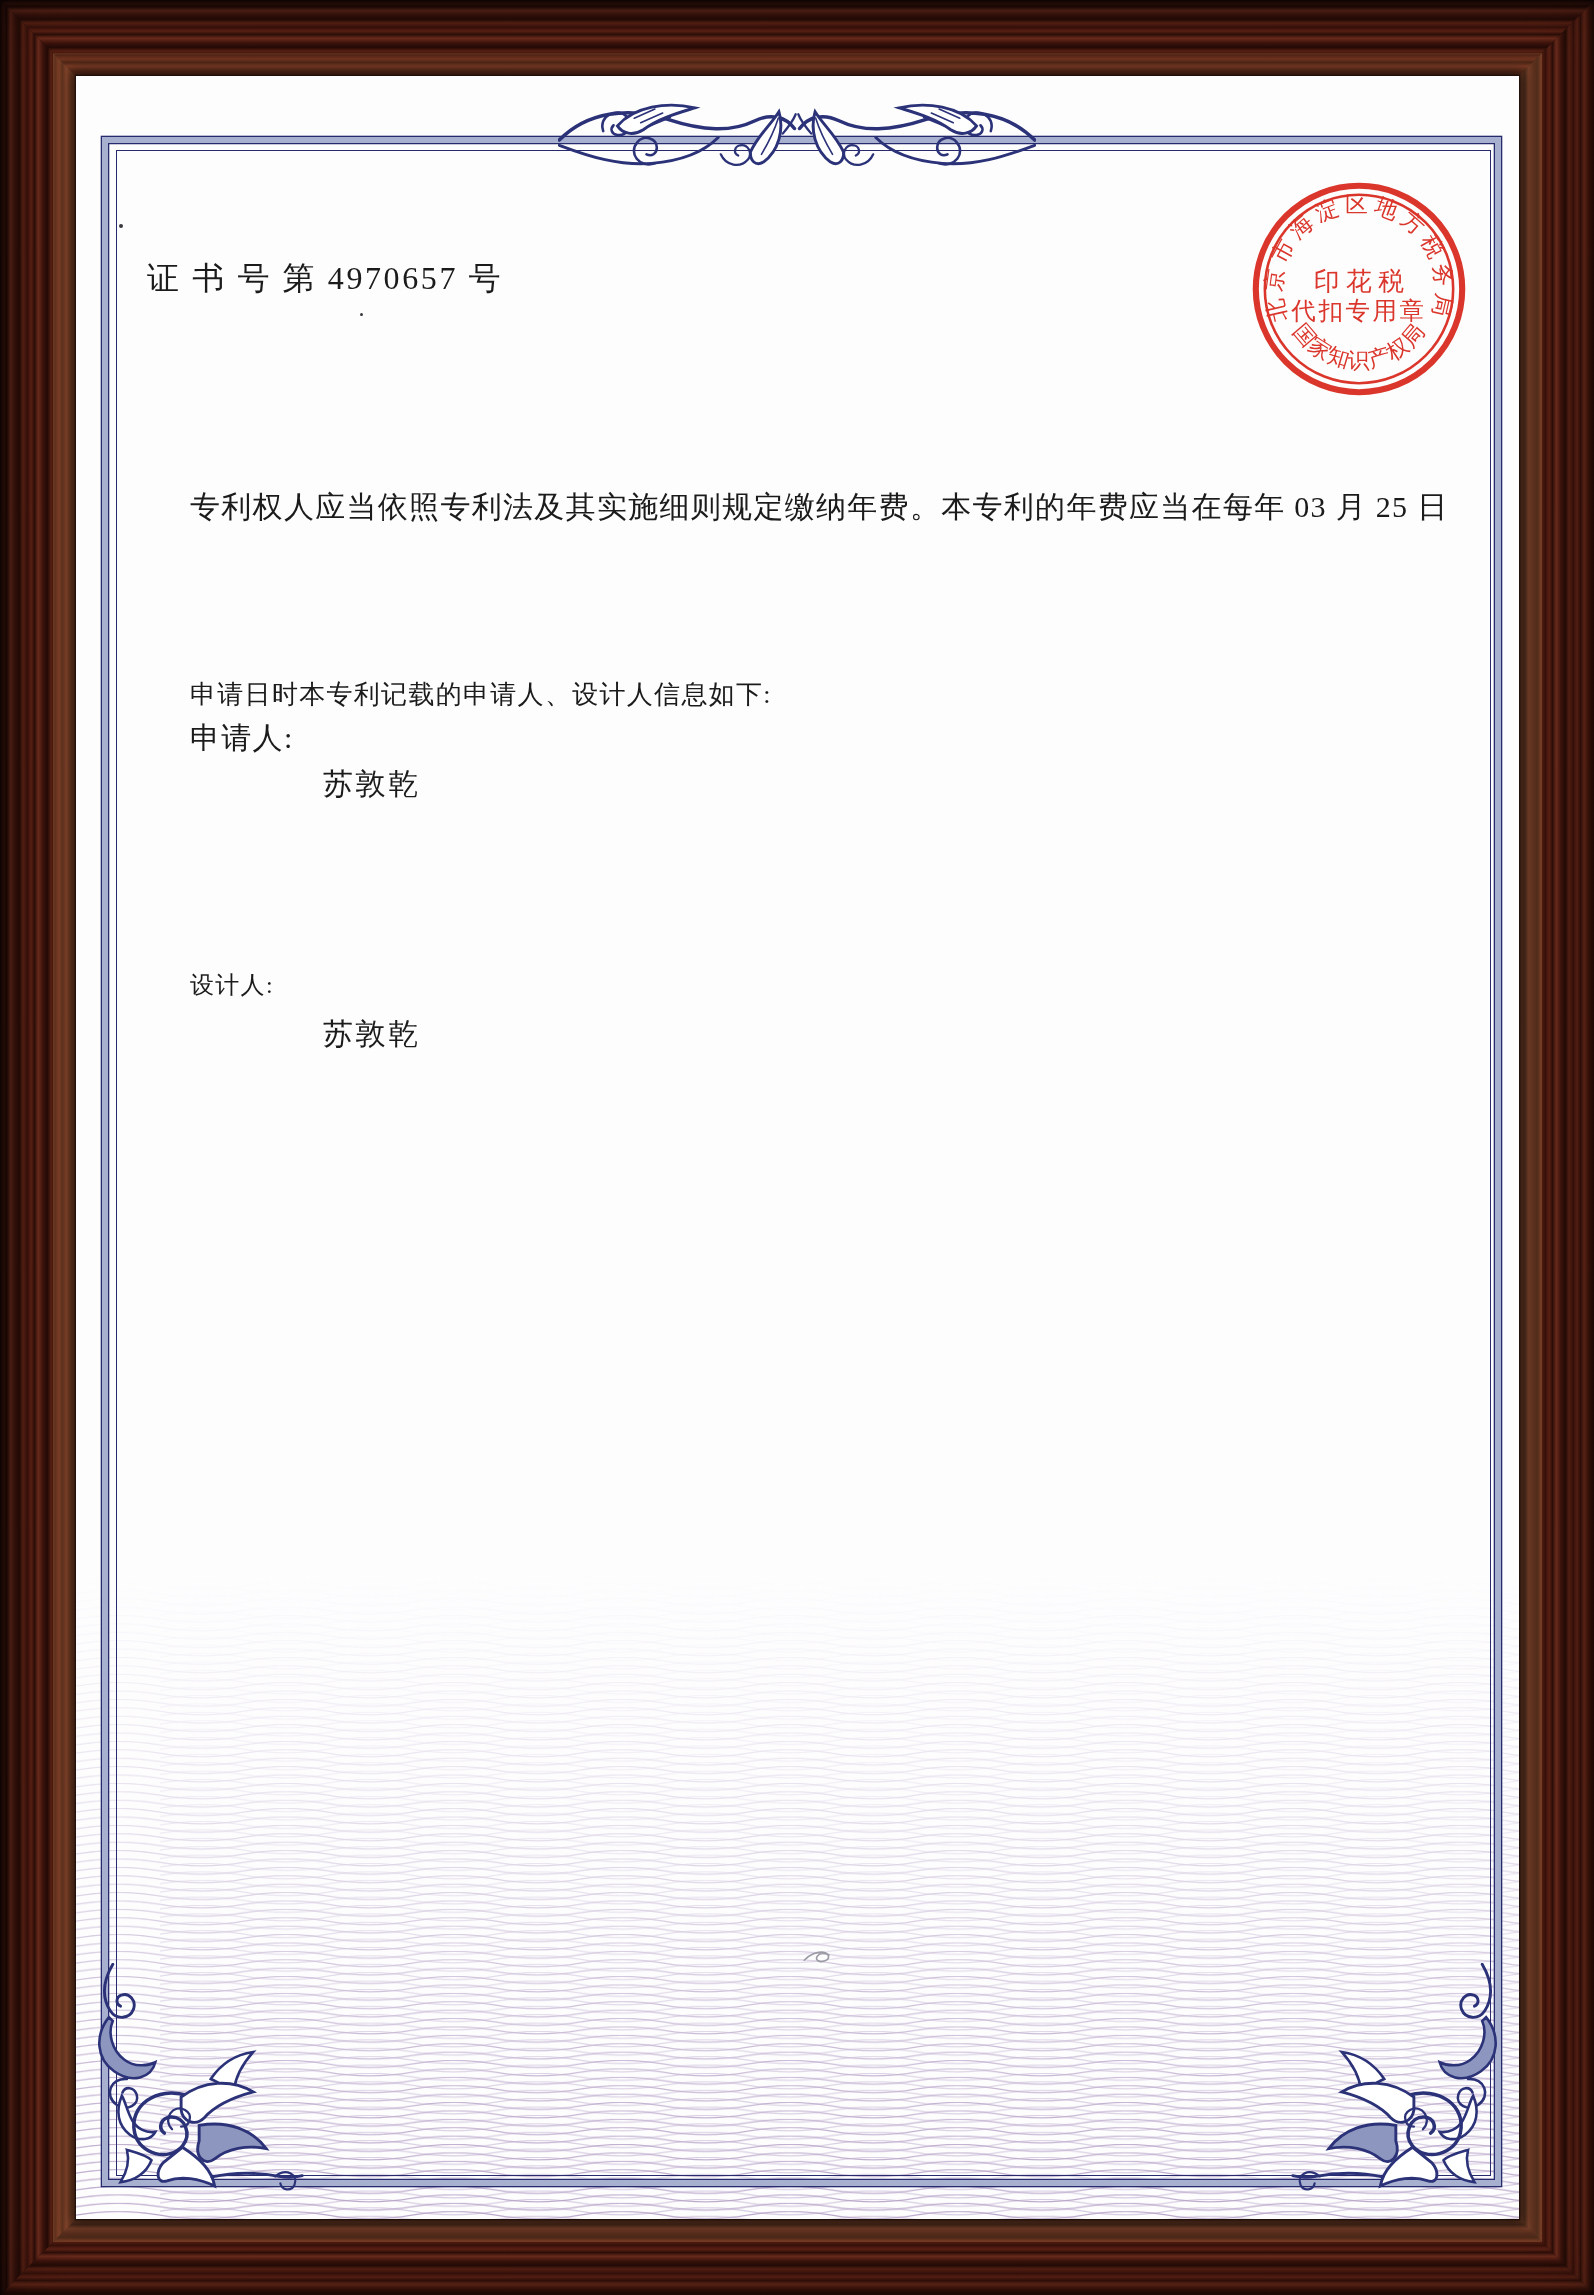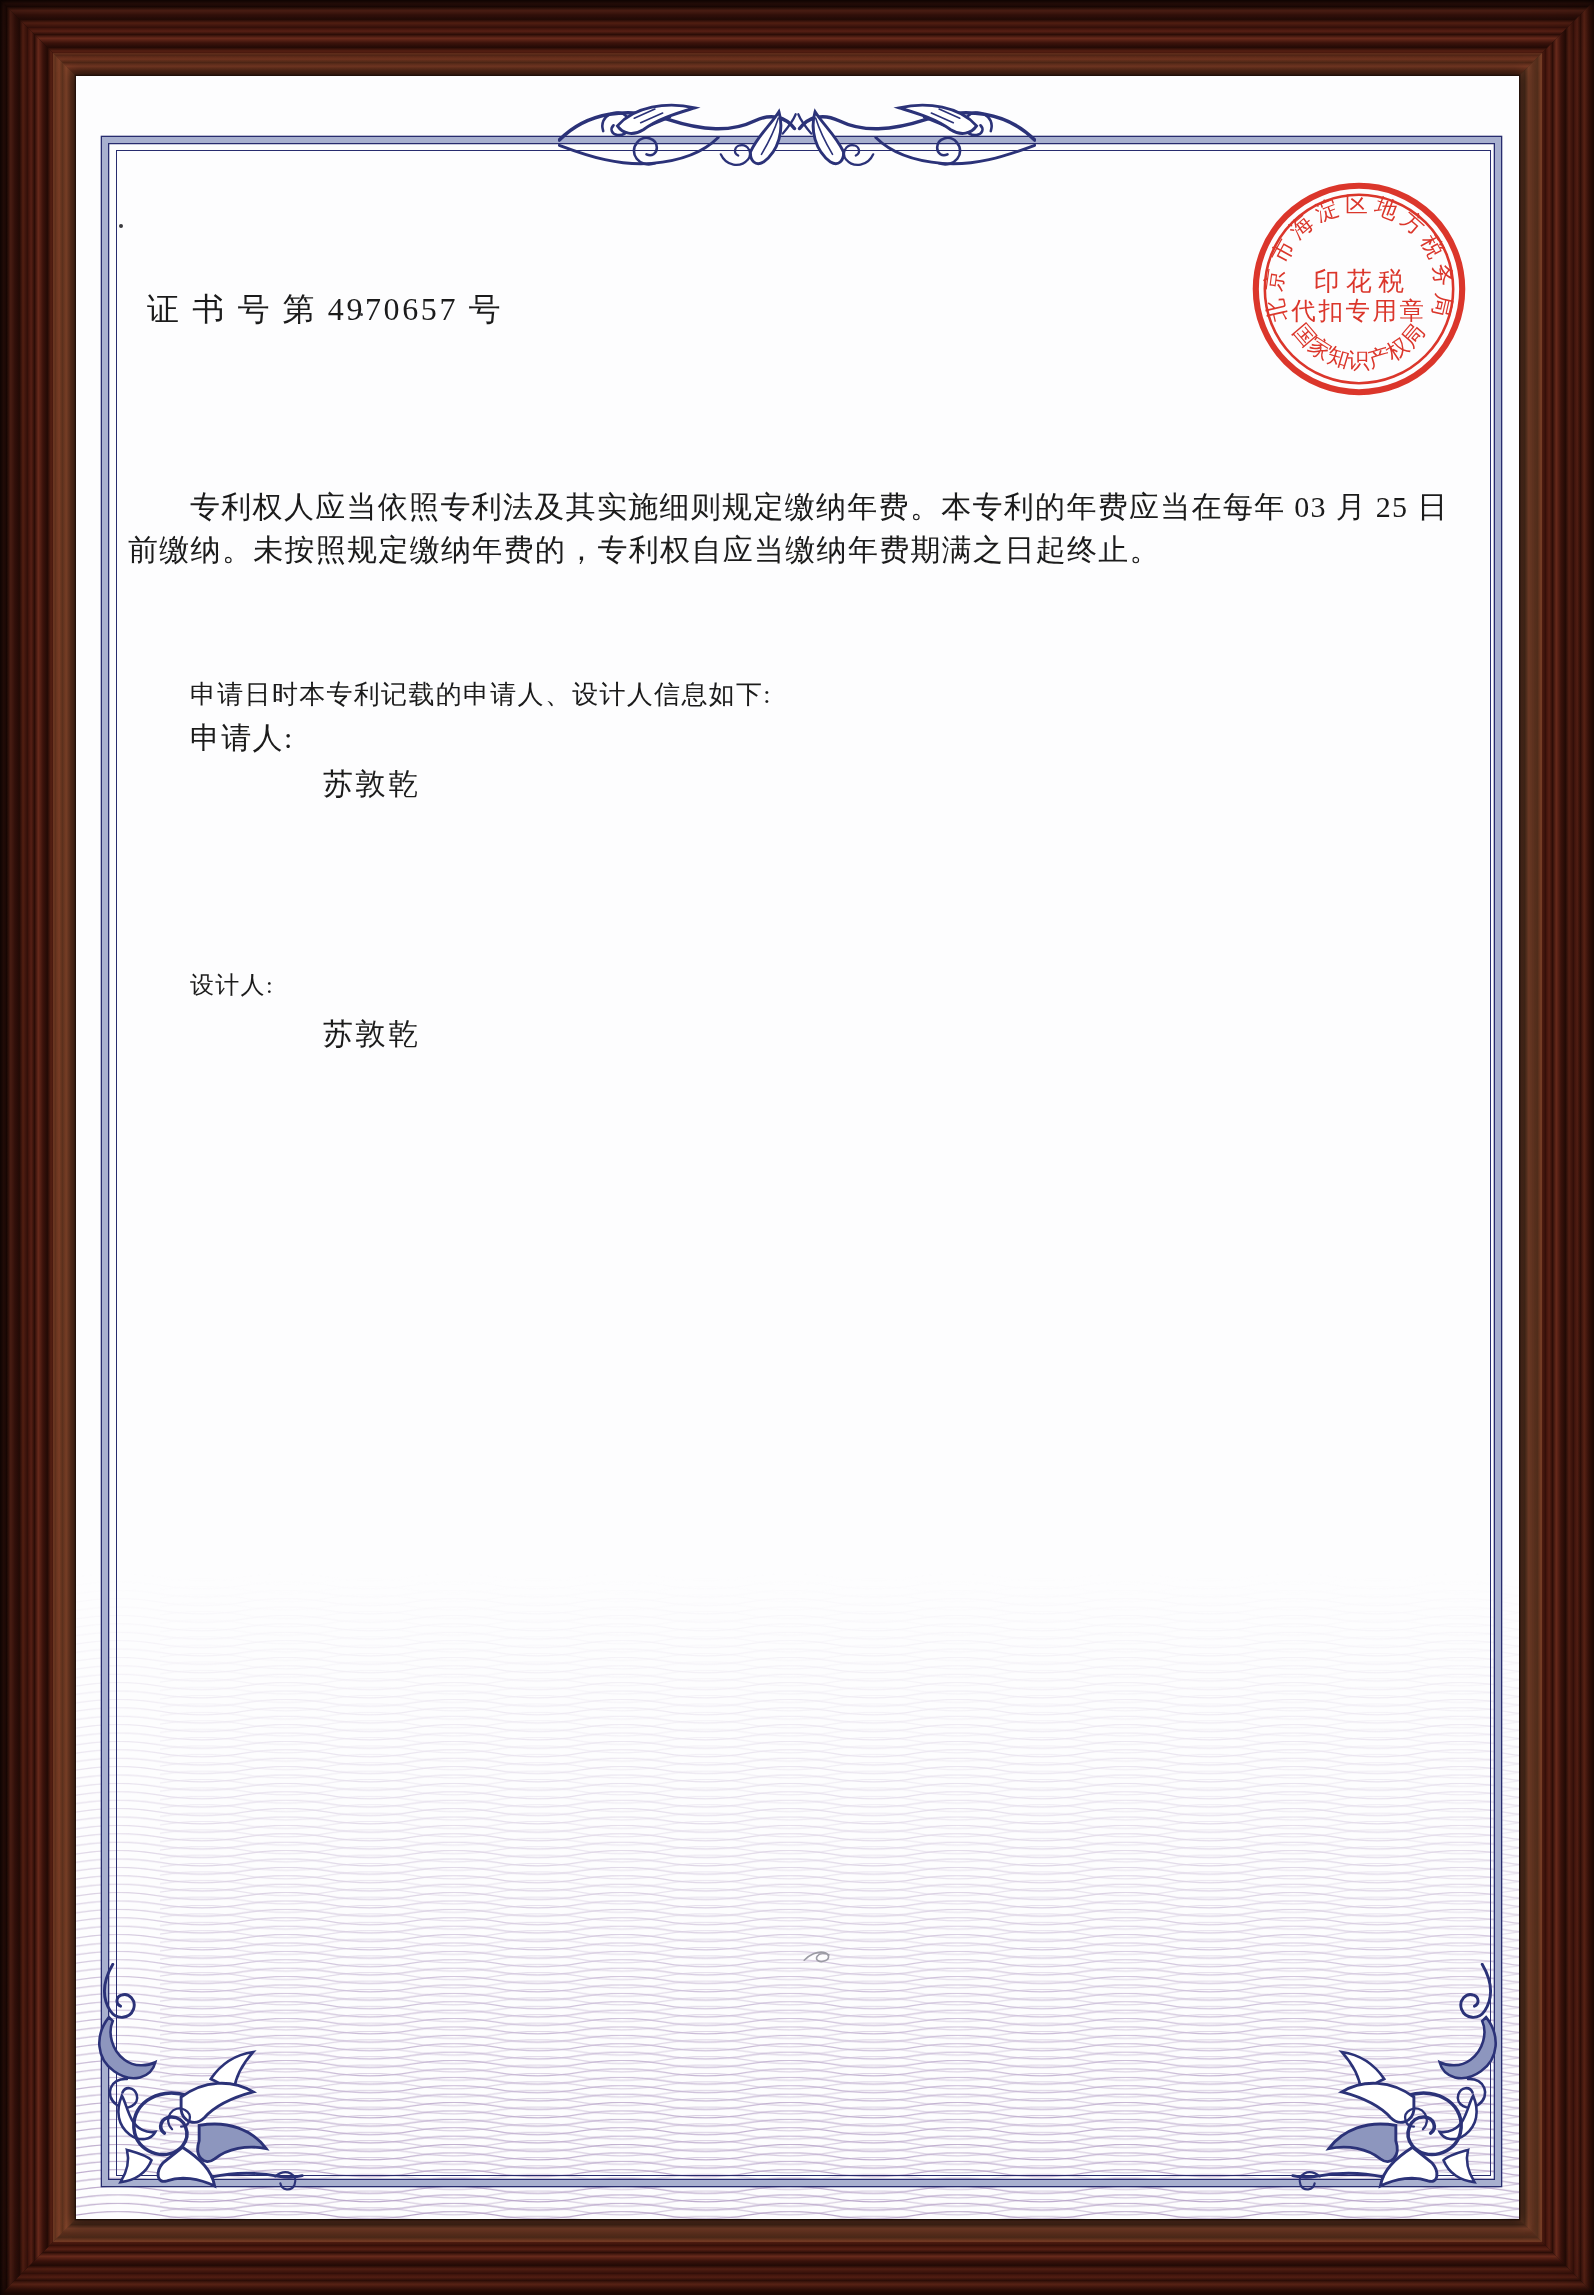--- a/index.html
+++ b/index.html
@@ -56,21 +56,21 @@
   }
 
   
   .orn{position:absolute;}
   .orn-top{left:482px;top:24px;}
   .orn-bl{left:7.7px;top:1887px;}
   .orn-br{left:1215px;top:1887px;}
 
   
   .txt{position:absolute;color:#1b1b1b;white-space:nowrap;}
-  .cert-no{left:71px;top:181px;font-size:32px;letter-spacing:2.6px;margin-top:31px;}
+  .cert-no{left:71px;top:181px;font-size:32px;letter-spacing:2.6px;}
   .para{left:52px;top:409px;width:1350px;font-size:30px;line-height:43px;letter-spacing:1.3px;white-space:nowrap;}
   .para .ln1{padding-left:62px;}
   .intro{left:114px;top:601px;font-size:26px;letter-spacing:1.3px;}
   .lbl1{left:114px;top:642px;font-size:30px;letter-spacing:1.3px;}
   .nm1{left:247px;top:688px;font-size:30px;letter-spacing:2.6px;}
   .lbl2{left:114px;top:893px;font-size:24px;letter-spacing:1.3px;}
   .nm2{left:247px;top:938px;font-size:30px;letter-spacing:2.6px;}
   .footer{left:0;top:2046px;width:100%;text-align:center;font-size:26px;letter-spacing:2.6px;color:#17171a;}
 
   
@@ -155,21 +155,20 @@
     </svg>
 
     <svg class="orn orn-br" width="220" height="232" viewBox="0 0 340 360">
       <use href="#cornerL" transform="translate(340,0) scale(-1,1)"></use>
     </svg>
 
     <div class="txt cert-no">证 书 号 第 4970657 号</div>
 
     <div class="txt para">
       <div class="ln1">专利权人应当依照专利法及其实施细则规定缴纳年费。本专利的年费应当在每年 03 月 25 日</div>
-      <div class="ln2">前缴纳。未按照规定缴纳年费的，专利权自应当缴纳年费期满之日起终止。</div>
     </div>
 
     <div class="txt intro">申请日时本专利记载的申请人、设计人信息如下:</div>
     <div class="txt lbl1">申请人:</div>
     <div class="txt nm1">苏敦乾</div>
     <div class="txt lbl2">设计人:</div>
     <div class="txt nm2">苏敦乾</div>
 
 
     <svg class="stamp" width="258" height="258" viewBox="-200 -200 400 400">

